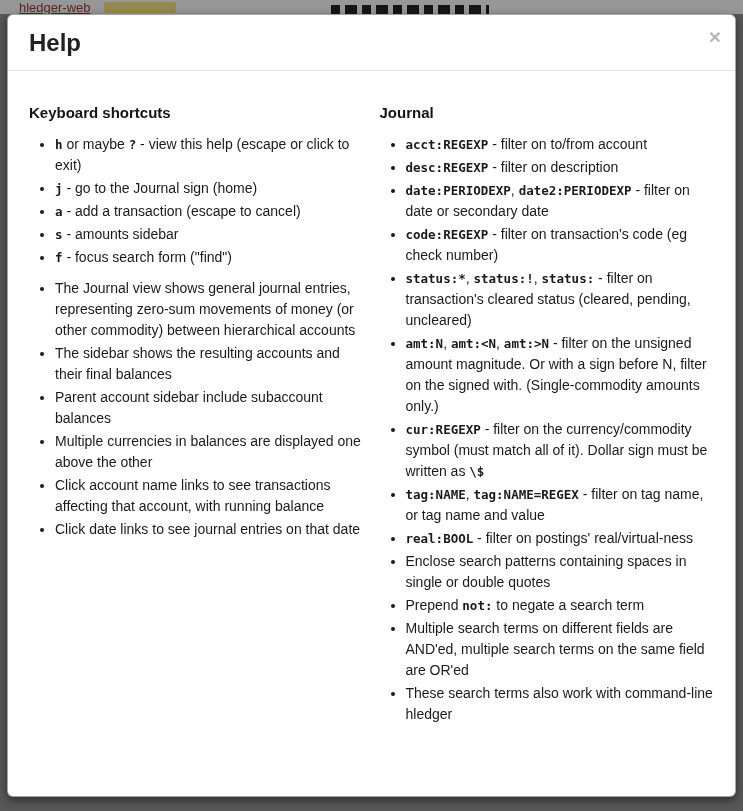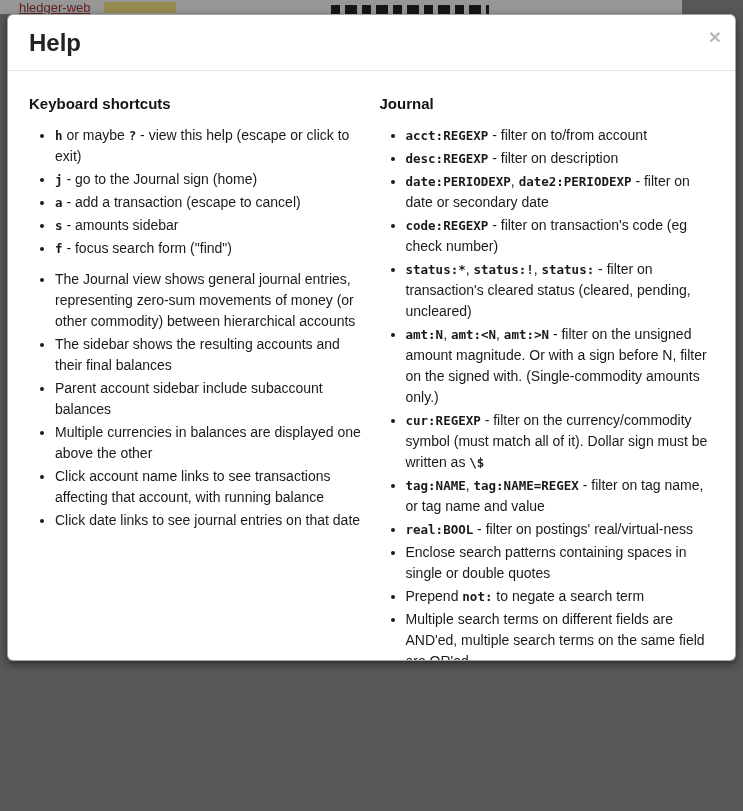--- a/index.html
+++ b/index.html
@@ -8,21 +8,21 @@
     font-family: "Liberation Sans", "DejaVu Sans", sans-serif;
     background: #575757;
     position: relative;
     overflow: hidden;
     color: #1a1a1a;
   }
 
   
   .page-behind {
     position: absolute; top: 0; left: 0;
-    width: 682px; height: 14px;
+    width: 743px; height: 14px;
     background: #979797;
     overflow: hidden;
   }
   .brand-link {
     position: absolute; left: 19px; top: 0;
     font-size: 13px; line-height: 15px;
     color: #5e2323; text-decoration: underline;
     white-space: nowrap;
   }
   .page-fragment-box {
@@ -35,21 +35,21 @@
     position: absolute; left: 331px; top: 5px;
     width: 158px; height: 9px;
     background: repeating-linear-gradient(90deg,
       #161616 0 9px, transparent 9px 14px,
       #161616 14px 26px, transparent 26px 31px);
   }
 
   
   .modal {
     position: absolute; left: 7px; top: 14px;
-    width: 729px; height: 647px;
+    width: 729px; height: 783px;
     background: #ffffff;
     border: 1px solid rgba(0,0,0,0.35);
     border-radius: 6px;
     box-shadow: 0 3px 9px rgba(0,0,0,0.5);
     overflow: hidden;
   }
   .modal-header {
     position: relative;
     padding: 13px 15px 12px 21px;
     border-bottom: 1px solid #e5e5e5;
@@ -74,21 +74,21 @@
     padding: 13px 21px 20px 21px;
   }
   .col { flex: 1 1 0; min-width: 0; }
 
   .section-heading {
     font-size: 15px;
     font-weight: bold;
     color: #141414;
     margin: 18px 0 13px 0;
   }
-  .col .section-heading:first-child { margin-top: 11px; }
+  .col .section-heading:first-child { margin-top: 20px; }
 
   ul.help-list {
     margin: 0 0 10px 0;
     padding-left: 26px;
   }
   ul.help-list li {
     font-size: 14px;
     line-height: 1.5;
     margin-bottom: 2px;
   }

